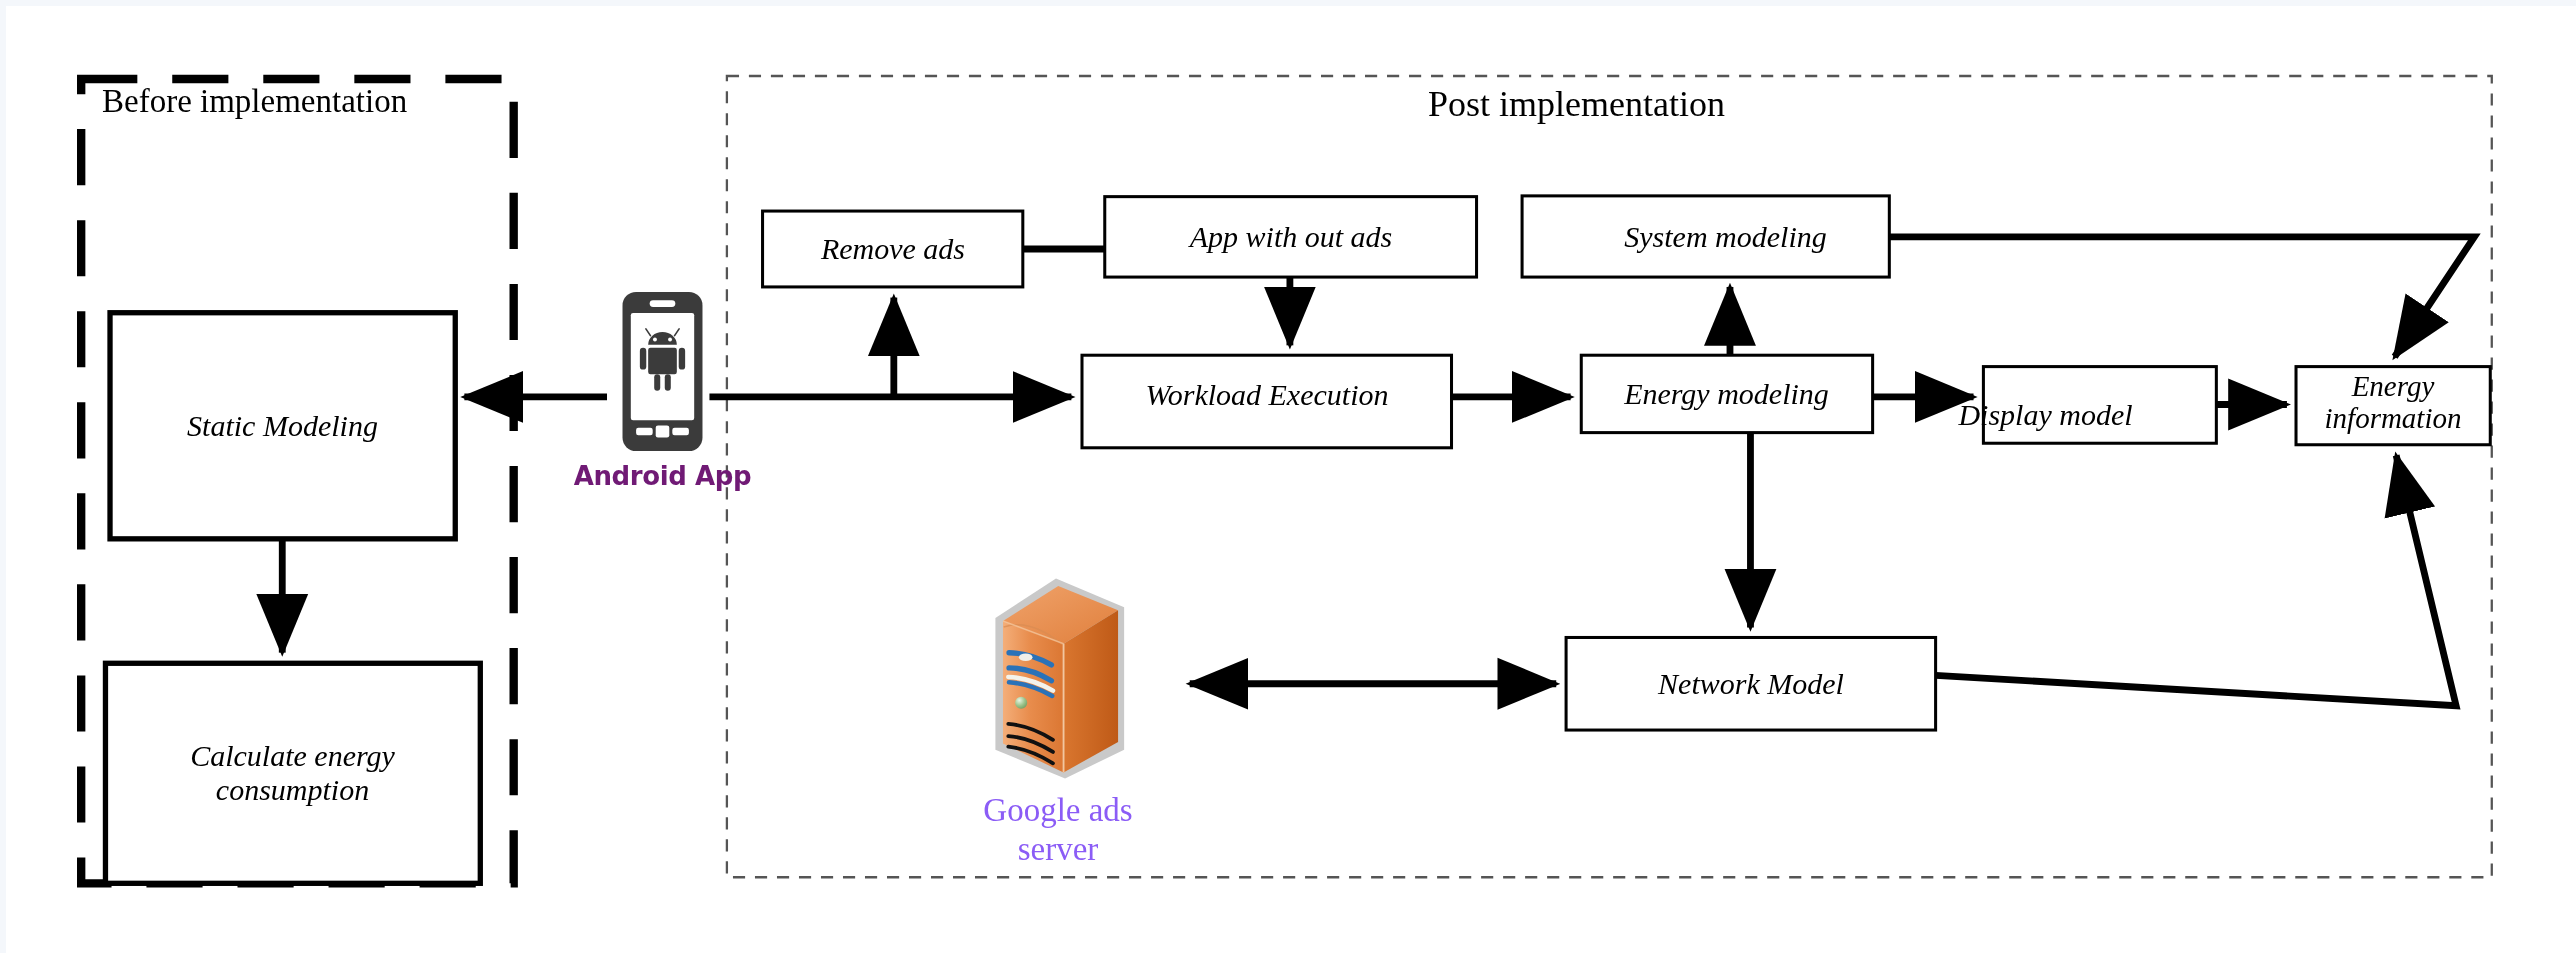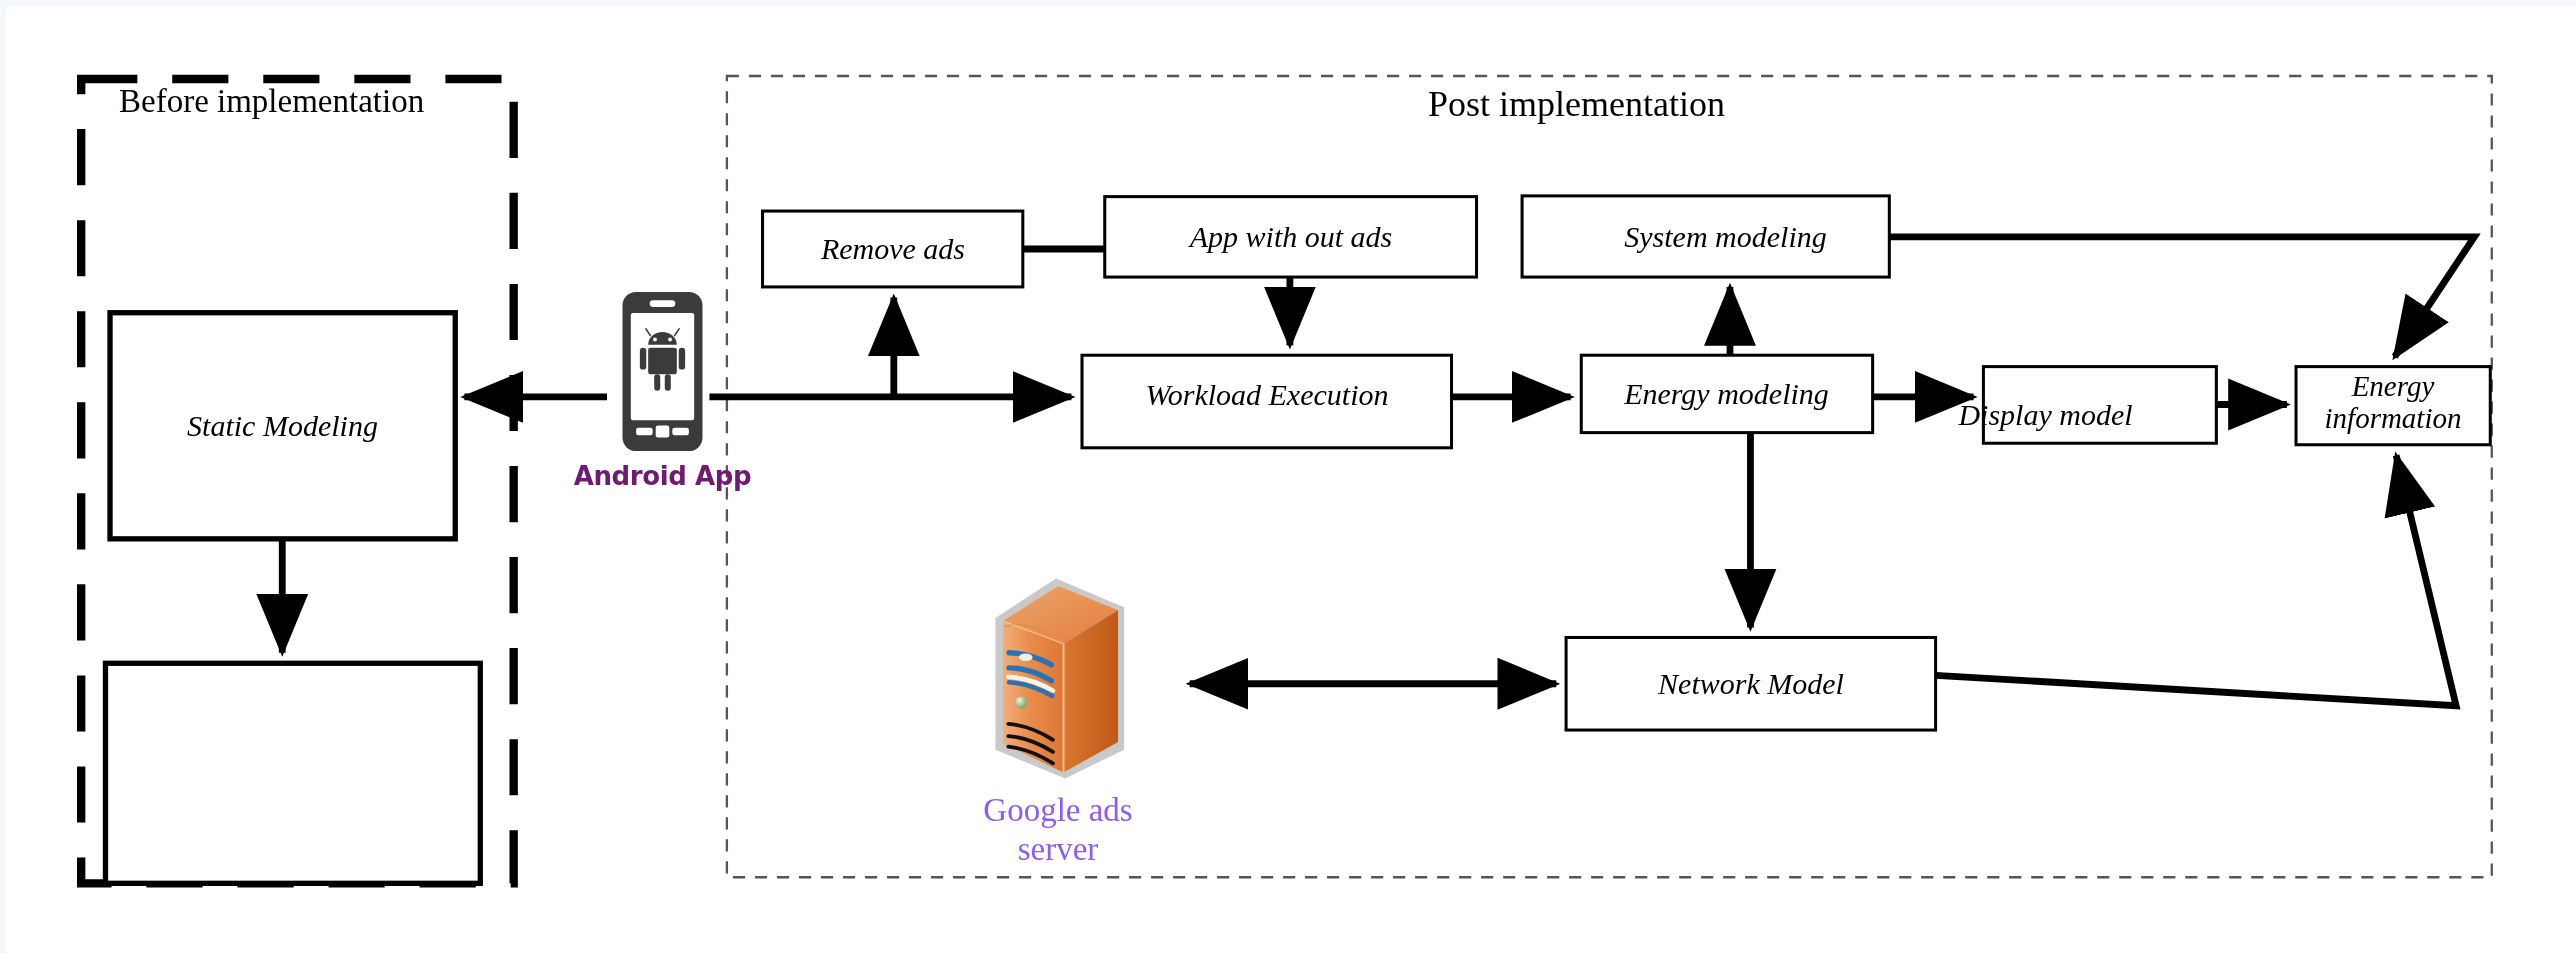--- a/index.html
+++ b/index.html
@@ -219,26 +219,28 @@
       <path d="M33 228 Q62 231 92 250" stroke="#111111" stroke-width="5" fill="none" stroke-linecap="round"></path>
 
       <path d="M106 92 L106 262" stroke="#F6D0AC" stroke-width="2.5" fill="none" opacity="0.85"></path>
       <path d="M26 62 L106 92" stroke="#F6C79C" stroke-width="2" fill="none" opacity="0.7"></path>
     </svg>
   </div>
 
   <div class="caption" style="left:948px; top:791px; width:220px;">Google ads
 server</div>
 
-  <div class="section-title" style="left:119px; top:83px;">Before implementation</div>
+  <div class="section-title" style="left:102px; top:83px;">Before implementation</div>
 
   <div class="section-title post" style="left:1428px; top:83px;">Post implementation</div>
 
   <div class="node-label" style="left:110px; top:313px; width:345px; height:226px;">Static Modeling</div>
 
+  <div class="node-label" style="left:105px; top:663px; width:375px; height:220px;">Calculate energy
+consumption</div>
 
   <div class="node-label" style="left:763px; top:211px; width:260px; height:76px;">Remove ads</div>
 
   <div class="node-label" style="left:1105px; top:197px; width:372px; height:80px;">App with out ads</div>
 
   <div class="node-label" style="left:1522px; top:196px; width:367px; height:81px;padding-left:20px;">System modeling</div>
 
   <div class="node-label" style="left:1082px; top:355px; width:370px; height:80px;text-align:right;">Workload Execution</div>
 
   <div class="node-label" style="left:1581px; top:355px; width:291px; height:77px;">Energy modeling</div>

